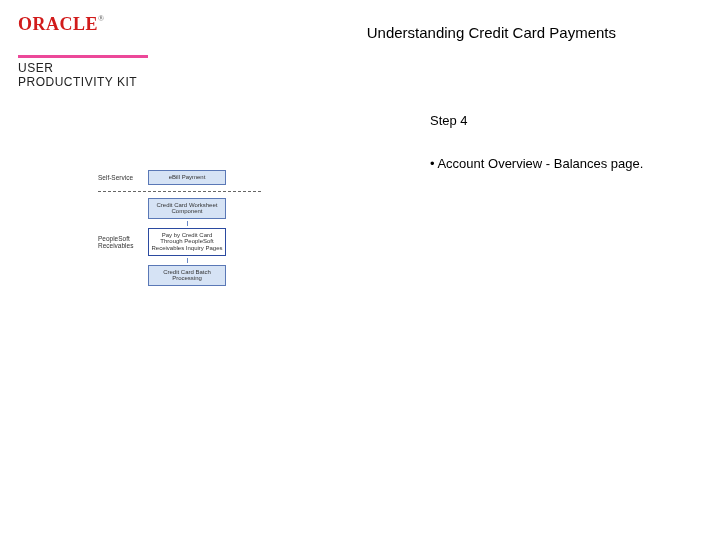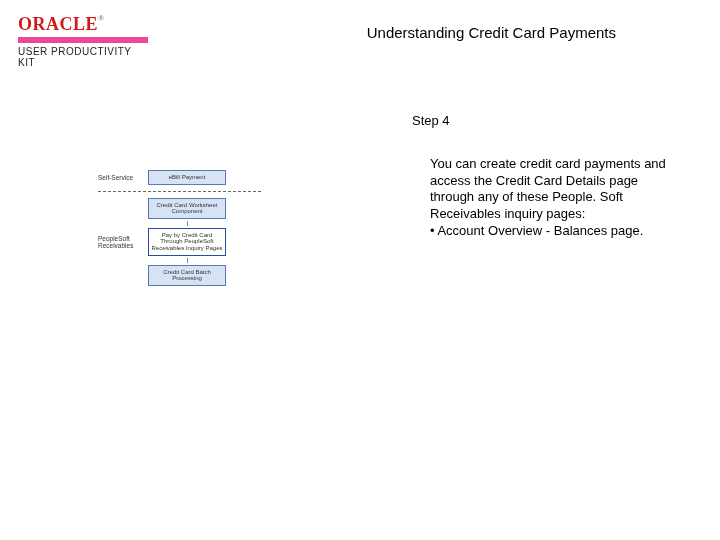--- a/index.html
+++ b/index.html
@@ -1,22 +1,22 @@
 <!DOCTYPE html>
 <html><head>
 <meta charset="utf-8">
 <style>
   html,body{margin:0;padding:0;width:720px;height:540px;background:#fff;font-family:Arial,Helvetica,sans-serif;color:#000;}
   .page{position:relative;width:642px;height:540px;}
   .header{position:absolute;left:18px;top:14px;}
   .logo-oracle{font-family:Georgia,"Times New Roman",serif;font-weight:bold;font-size:18px;color:#d11b1b;letter-spacing:0.5px;}
   .logo-oracle .reg{font-size:8px;vertical-align:top;color:#888;}
-  .logo-sub{font-size:10px;letter-spacing:0.5px;color:#222;margin-top:2px;border-top:6px solid #ec4899;padding-top:3px;width:130px;}
+  .logo-sub{font-size:12px;letter-spacing:0.5px;color:#222;margin-top:20px;border-top:3px solid #ec4899;padding-top:3px;width:130px;}
   .title{position:absolute;right:26px;top:24px;font-size:15px;color:#000;}
-  .step{position:absolute;left:412px;top:113px;font-size:13px;}
+  .step{position:absolute;left:430px;top:113px;font-size:13px;}
   .body-text{position:absolute;left:430px;top:156px;width:255px;font-size:13px;line-height:1.28;}
   .body-text p{margin:0 0 0 0;}
   
   .flow{position:absolute;left:98px;top:168px;width:170px;}
   .flow-label{font-size:6.5px;color:#333;line-height:1.1;}
   .flow-row{display:flex;align-items:center;}
   .flow-left{width:50px;}
   .flow-divider{border-top:1px dashed #666;width:163px;margin:4px 0 4px 0;}
   .box{border:1px solid #5a78b6;background:#d6e3f5;font-size:6px;text-align:center;padding:3px 2px;margin:2px auto;line-height:1.1;color:#333;}
   .box.sel{background:#fff;border:1.5px solid #2b4aa0;}
@@ -32,21 +32,20 @@
       <span>ORACLE</span><span class="reg">®</span>
     </div>
     <div class="logo-sub">USER PRODUCTIVITY KIT</div>
   </div>
 
   <div class="title">Understanding Credit Card Payments</div>
 
   <div class="step">Step 4</div>
 
   <div class="body-text">
-    <p>You can create credit card payments and access the Credit Card Details page through any of these People. Soft Receivables inquiry pages:</p>
     <p>• Account Overview - Balances page.</p>
   </div>
 
   <div class="flow">
     <div class="flow-row">
       <div class="flow-left flow-label">Self-Service</div>
       <div class="flow-col">
         <div class="box">eBill Payment</div>
       </div>
     </div>

